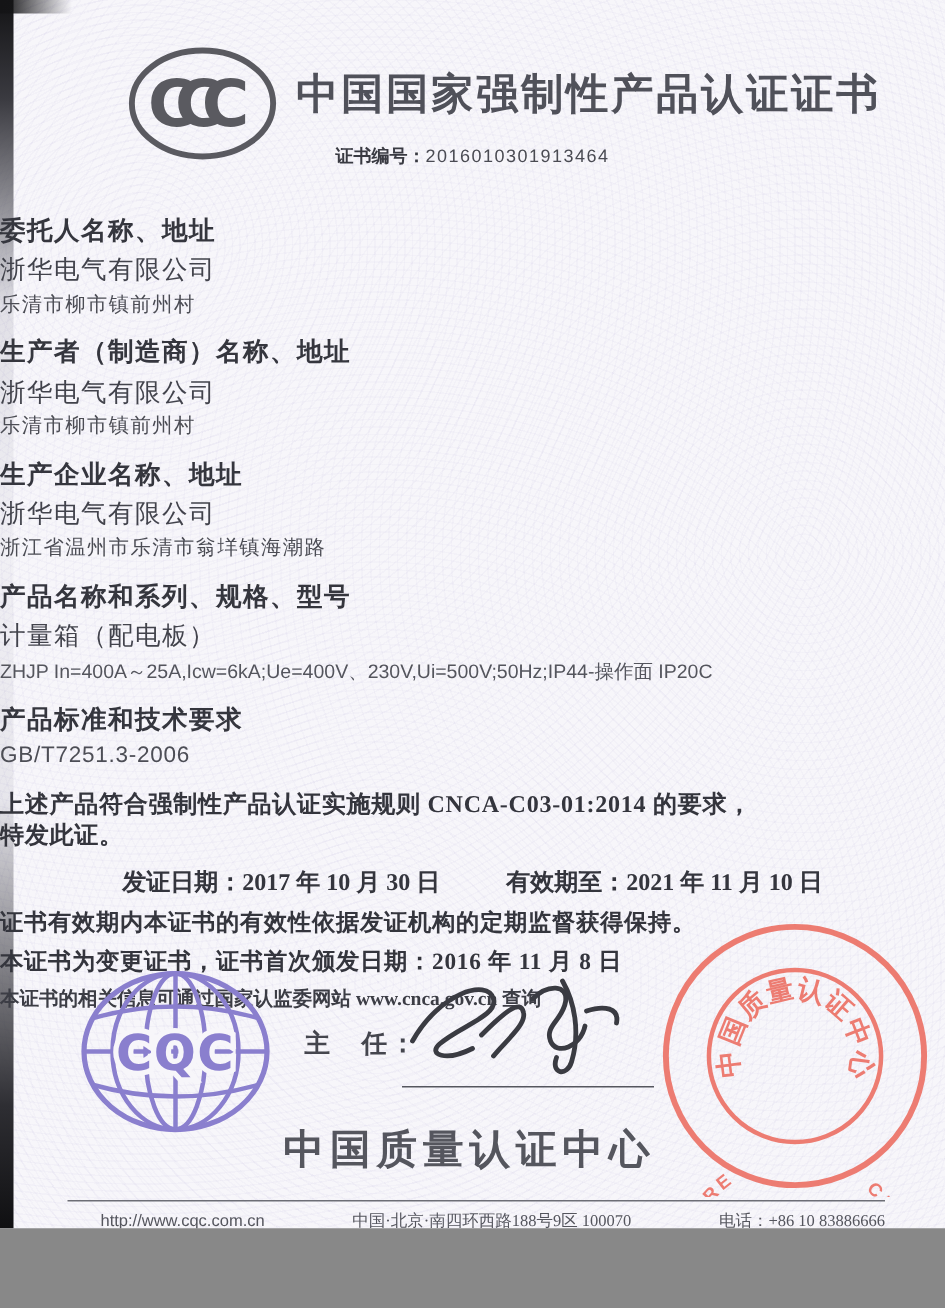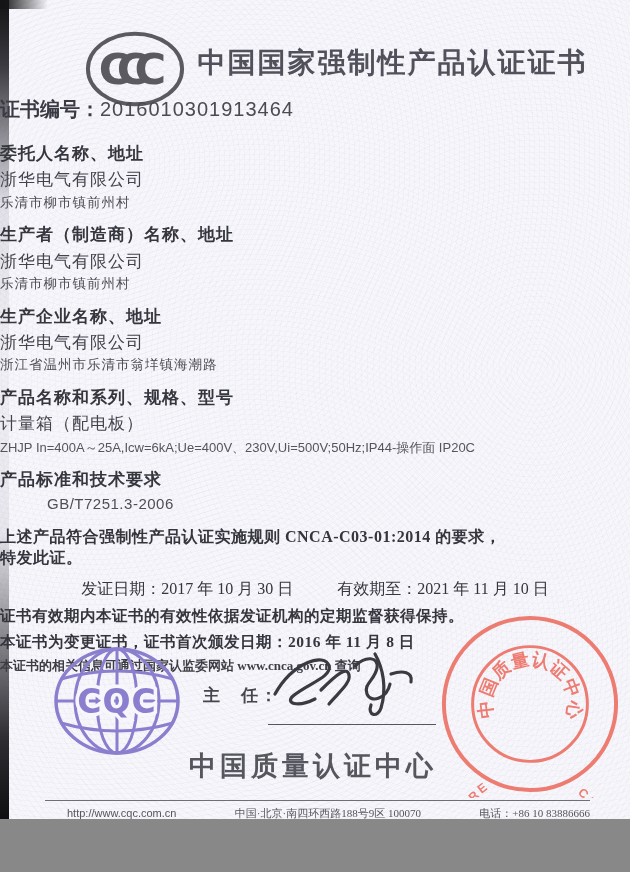--- a/index.html
+++ b/index.html
@@ -18,33 +18,33 @@
   }
   .edge-left{position:absolute;left:0;top:0;width:9px;height:100%;
     background:linear-gradient(to bottom,#141416 0%,#3a3a40 8%,rgba(90,90,110,.14) 25%,rgba(90,90,110,.04) 45%,rgba(90,90,110,.10) 65%,#2e2e33 90%,#101012 100%);}
   .edge-top{position:absolute;left:0;top:0;width:48px;height:9px;
     background:linear-gradient(to right,#141416,rgba(20,20,22,0));}
 
   .ccc-logo{position:absolute;left:84px;top:28px;width:102px;height:82px;}
   .title{position:absolute;left:185px;right:30px;top:44px;text-align:center;
     font-family:"Liberation Sans",sans-serif;font-size:28px;font-weight:600;
     letter-spacing:2px;color:#50515a;}
-  .certno{position:absolute;left:0;right:0;top:96px;text-align:left;font-size:20px;}
+  .certno{position:absolute;left:0;right:0;top:96px;text-align:center;font-size:12px;}
   .certno .lbl{font-weight:bold;color:#393a42;}
   .certno .num{font-family:"Liberation Sans",sans-serif;color:#4a4b53;letter-spacing:1px;}
 
   .stack{position:absolute;left:0;right:0;top:130px;text-align:left;line-height:1.25;}
   .lbl-line{font-size:17px;font-weight:bold;color:#35363e;margin-top:13px;letter-spacing:1px;}
   .val-line{font-size:17px;color:#42434c;margin-top:5px;letter-spacing:1px;}
   .adr-line{font-size:13.5px;color:#4b4c54;margin-top:4px;letter-spacing:1px;}
   .spec-line{font-family:"Liberation Sans",sans-serif;font-size:13px;color:#54555d;margin-top:5px;}
-  .gb-line{font-family:"Liberation Sans",sans-serif;font-size:15px;color:#4d4e56;margin-top:5px;letter-spacing:.5px;padding-left:47px;}
+  .gb-line{font-family:"Liberation Sans",sans-serif;font-size:15px;color:#4d4e56;margin-top:5px;letter-spacing:.5px;}
   .conf{font-size:16px;font-weight:bold;color:#34353d;margin-top:13px;letter-spacing:.5px;}
   .conf2{font-size:16px;font-weight:bold;color:#34353d;margin-top:1px;letter-spacing:.5px;}
-  .dates{display:flex;justify-content:center;gap:44px;font-size:16px;font-weight:normal;color:#34353d;margin-top:11px;}
+  .dates{display:flex;justify-content:center;gap:44px;font-size:16px;font-weight:bold;color:#34353d;margin-top:11px;}
   .note{font-size:15.5px;font-weight:bold;color:#34353d;margin-top:7px;letter-spacing:.5px;}
   .query{font-size:13px;font-weight:bold;color:#3c3d45;margin-top:6px;}
 
   .cqc-logo{position:absolute;left:52px;top:645px;width:130px;height:112px;}
   .director{position:absolute;left:203px;top:684px;font-size:17px;font-weight:bold;color:#45464e;letter-spacing:2px;}
   .signature{position:absolute;left:263px;top:644px;width:165px;height:80px;}
   .sign-line{position:absolute;left:268px;top:724px;width:168px;border-bottom:1.5px solid #55565e;}
   .stamp{position:absolute;left:436px;top:610px;width:188px;height:188px;opacity:.9;}
   .org-big{position:absolute;left:0;right:4px;top:748px;text-align:center;
     font-family:"Liberation Sans",sans-serif;font-size:27px;font-weight:600;

